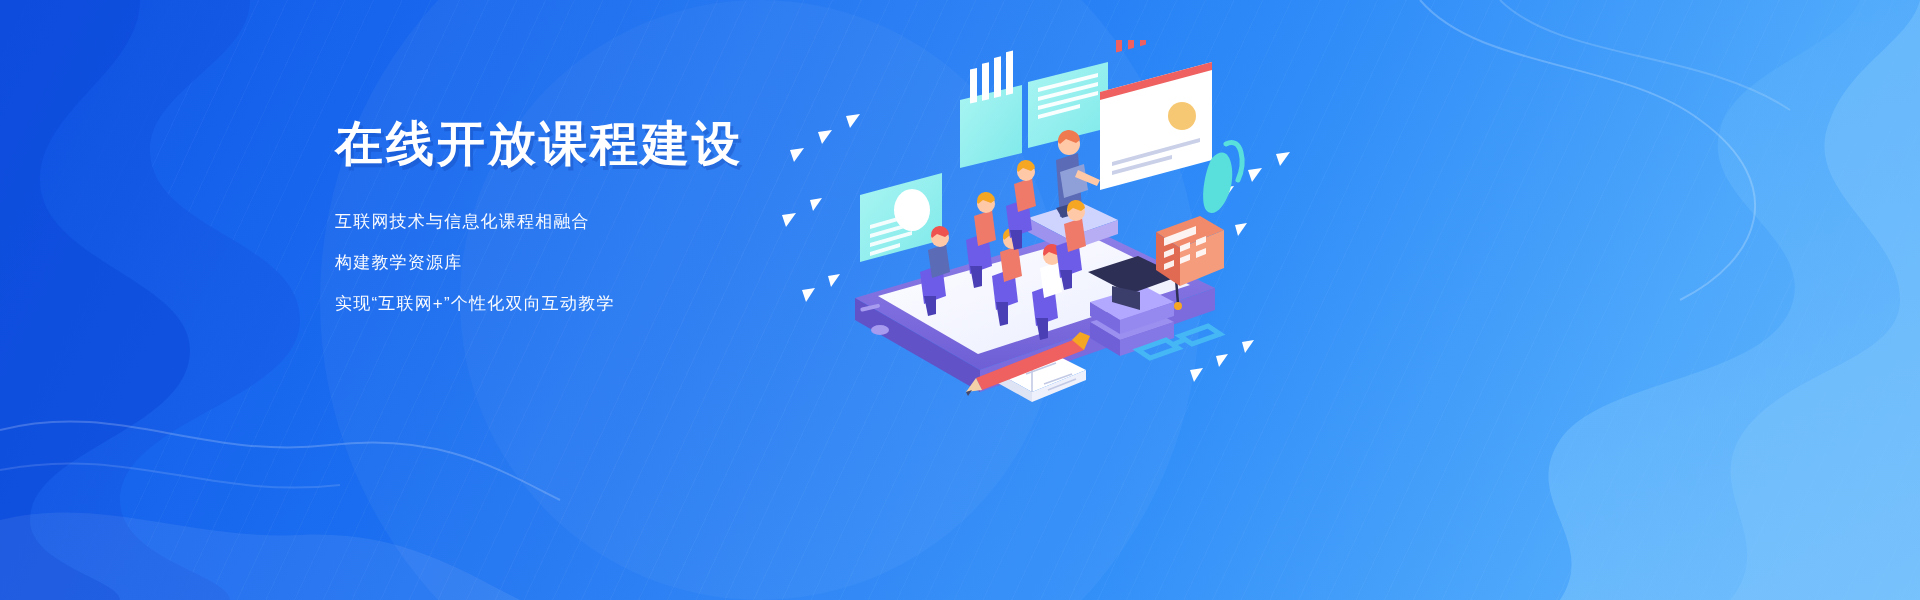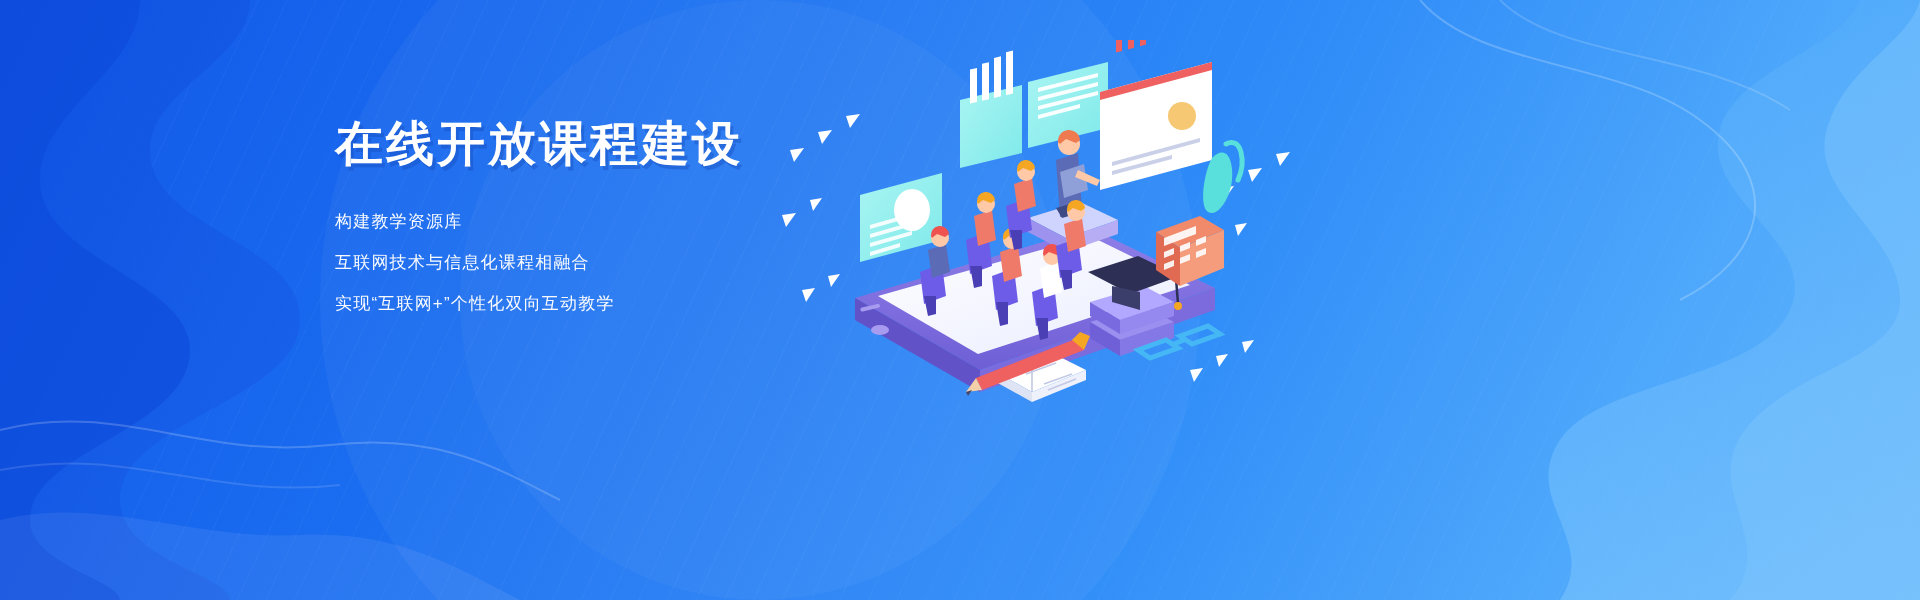--- a/index.html
+++ b/index.html
@@ -82,22 +82,22 @@
 
       <path d="M0,520 C100,495 190,540 300,535 C400,530 460,570 520,600 L0,600 Z" fill="rgba(255,255,255,0.07)"></path>
 
       <circle cx="760" cy="300" r="440" fill="rgba(255,255,255,0.045)"></circle>
       <circle cx="760" cy="300" r="300" fill="rgba(255,255,255,0.035)"></circle>
     </svg>
   </div>
 
   <div class="copy">
     <h1 class="title">在线开放课程建设</h1>
+    <p class="sub">互联网技术与信息化课程相融合</p>
     <p class="sub">构建教学资源库</p>
-    <p class="sub">互联网技术与信息化课程相融合</p>
     <p class="sub">实现“互联网+”个性化双向互动教学</p>
   </div>
 
   <div class="illo">
     <svg width="560" height="420" viewBox="0 0 560 420">
       <defs>
         <linearGradient id="tabletTop" x1="0" y1="0" x2="1" y2="1">
           <stop offset="0%" stop-color="#ffffff"></stop>
           <stop offset="100%" stop-color="#e9ecff"></stop>
         </linearGradient>

